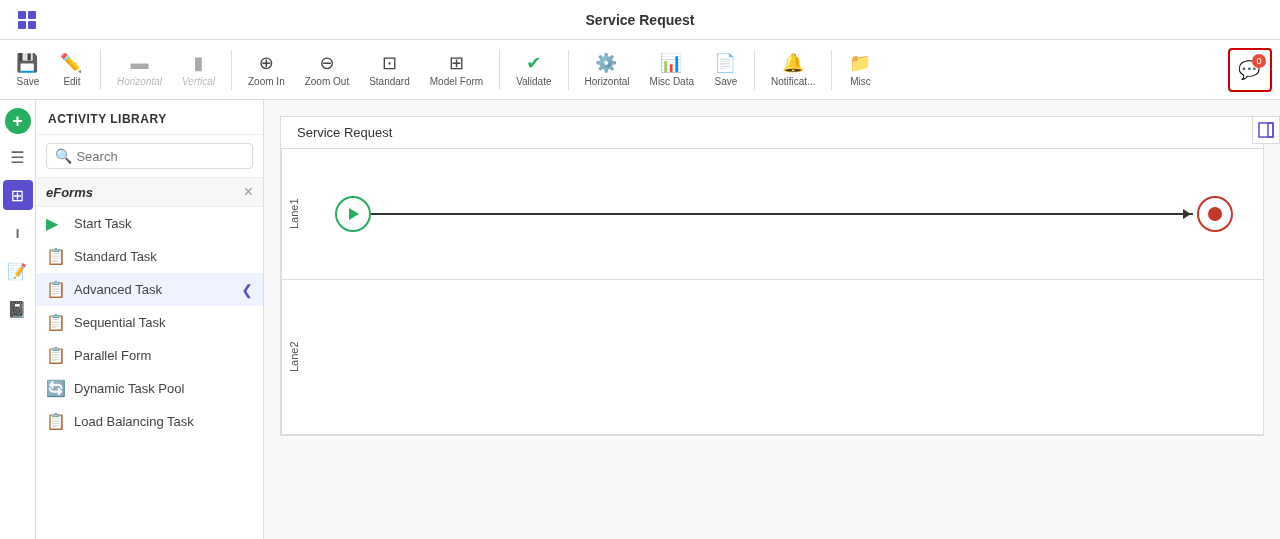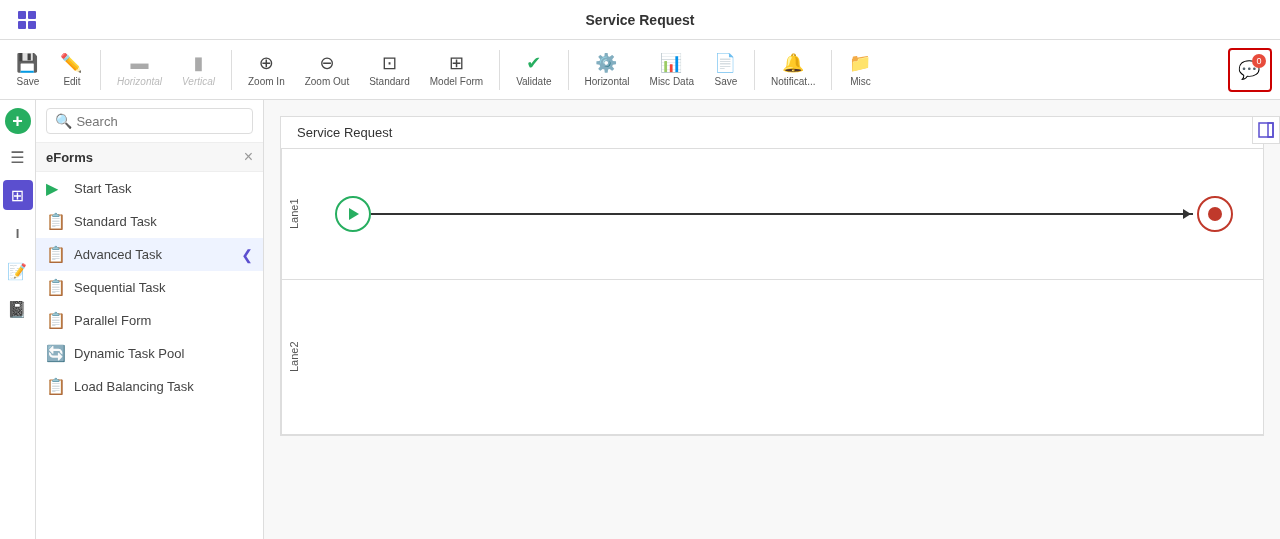--- a/index.html
+++ b/index.html
@@ -163,21 +163,21 @@
     
     #eforms-header {
       display: flex;
       align-items: center;
       justify-content: space-between;
       padding: 6px 10px;
       background: #f7f7f7;
       border-bottom: 1px solid #eee;
       border-top: 1px solid #eee;
     }
-    #eforms-title { font-size: 13px; font-weight: 600; color: #333; }
+    #eforms-title { font-size: 13px; font-weight: 600; color: #333; font-style: italic; }
     #eforms-close {
       cursor: pointer;
       color: #999;
       font-size: 16px;
       line-height: 1;
     }
 
     .activity-item {
       display: flex;
       align-items: center;
@@ -438,20 +438,21 @@
   <div id="icon-sidebar">
     <div class="icon-sidebar-add">+</div>
     <div class="icon-sidebar-item">☰</div>
     <div class="icon-sidebar-item active">⊞</div>
     <div class="icon-sidebar-item" style="font-size:13px;font-weight:bold;">I</div>
     <div class="icon-sidebar-item">📝</div>
     <div class="icon-sidebar-item">📓</div>
   </div>
 
   <div id="activity-panel">
+    <div id="activity-panel-header">ACTIVITY LIBRARY</div>
 
     <div id="search-box">
       <span class="search-icon">🔍</span>
       <input type="text" placeholder="Search" style="">
     </div>
 
     <div id="eforms-header">
       <span id="eforms-title">eForms</span>
       <span id="eforms-close">×</span>
     </div>

